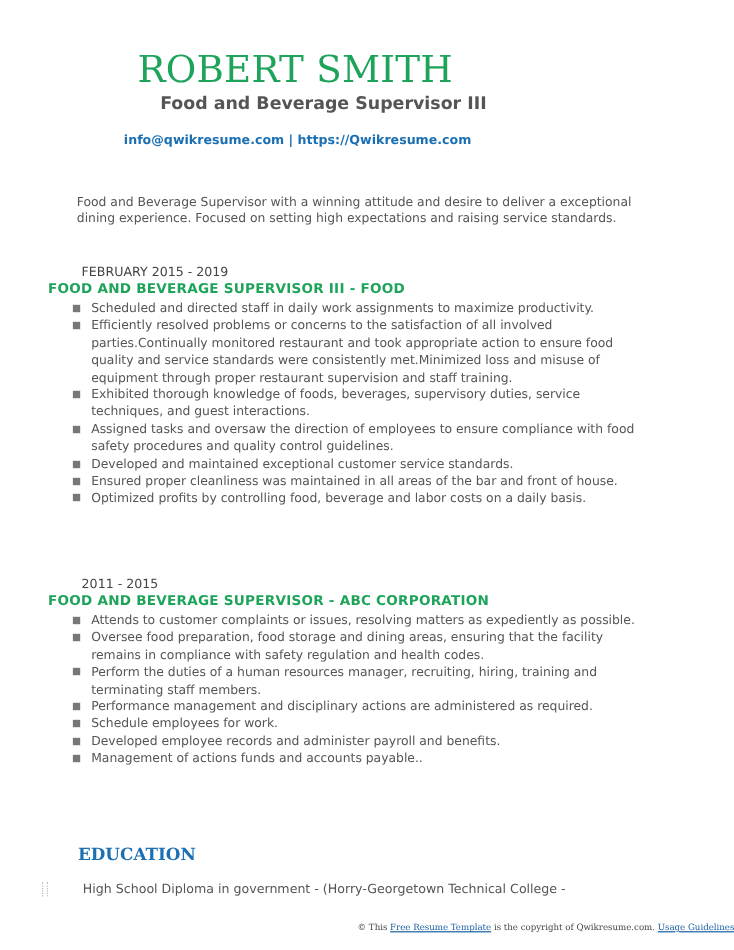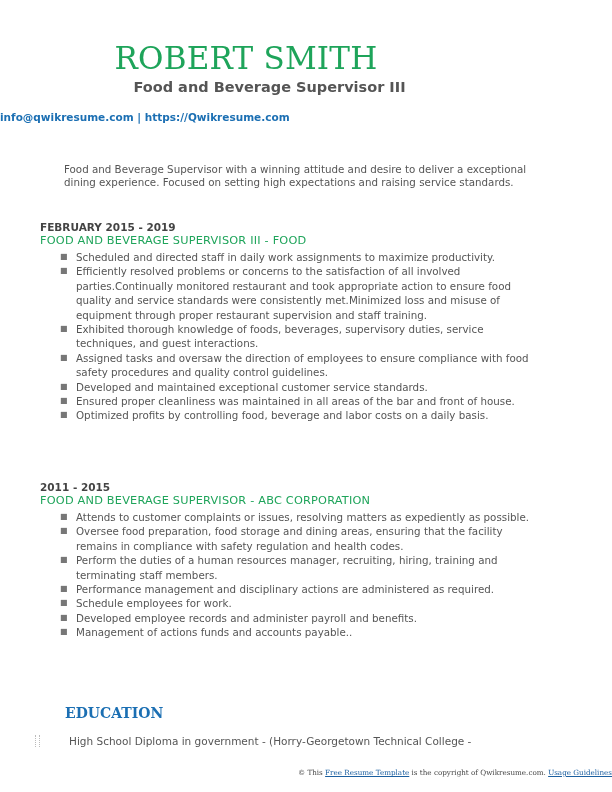--- a/index.html
+++ b/index.html
@@ -3,28 +3,28 @@
   <meta charset="utf-8">
   <style>
     html, body { margin: 0; padding: 0; background: #ffffff; }
     body { width: 612px; height: 792px; position: relative; overflow: hidden;
            font-family: "DejaVu Sans", sans-serif; color: #4a4a4a; }
     .name { position: absolute; top: 40px; left: 0; width: 492px; text-align: center;
             font-family: "DejaVu Serif", serif; font-size: 31px; color: #1ea45a;
             letter-spacing: 0.2px; line-height: 36px; }
     .subtitle { position: absolute; top: 77px; left: 0; width: 539px; text-align: center;
                 font-size: 14.5px; font-weight: bold; color: #555555; line-height: 20px; }
-    .contact { position: absolute; top: 110px; left: 0; width: 496px; 
+    .contact { position: absolute; top: 110px; left: 0; width: 496px; text-align: center;
                font-size: 10.5px; font-weight: bold; color: #1b6fb3; line-height: 14px; }
     .contact a { color: #1b6fb3; text-decoration: none; }
     .summary { position: absolute; top: 163px; left: 64px; width: 470px;
                font-size: 10.3px; line-height: 12.5px; color: #555; }
     .job { position: absolute; left: 40px; width: 500px; }
-    .job .dates { font-size: 10.5px; font-weight: bold; color: #444; line-height: 13px; }
-    .job .title { font-size: 11.3px; font-weight: normal; color: #1ea45a; line-height: 14px; letter-spacing: 0.2px; }
+    .job .dates { font-size: 10.5px; font-weight: normal; color: #444; line-height: 13px; margin-left: 28px; }
+    .job .title { font-size: 11.3px; font-weight: bold; color: #1ea45a; line-height: 14px; letter-spacing: 0.2px; }
     .job ul { margin: 2px 0 0 0; padding: 0 0 0 36px; list-style: none; }
     .job li { position: relative; font-size: 10.3px; line-height: 14.4px; color: #555; padding-right: 10px; }
     .job li .bullet { position: absolute; left: -16px; top: 0; color: #777; font-size: 8px; }
     .edu-heading { position: absolute; top: 704px; left: 65px; font-family: "DejaVu Serif", serif;
                    font-weight: bold; font-size: 14px; color: #1b6fb3; line-height: 18px; }
     .edu-item { position: absolute; top: 734px; left: 69px; font-size: 10.5px; color: #555; line-height: 14px; }
     .edu-marker { position: absolute; top: 735px; left: 35px; width: 3px; height: 12px;
                   border-left: 1px dotted #bbb; border-right: 1px dotted #bbb; }
     .footer { position: absolute; top: 768px; left: 0; width: 612px; text-align: right;
               font-family: "DejaVu Serif", serif; font-size: 7.2px; color: #444; line-height: 10px; }

